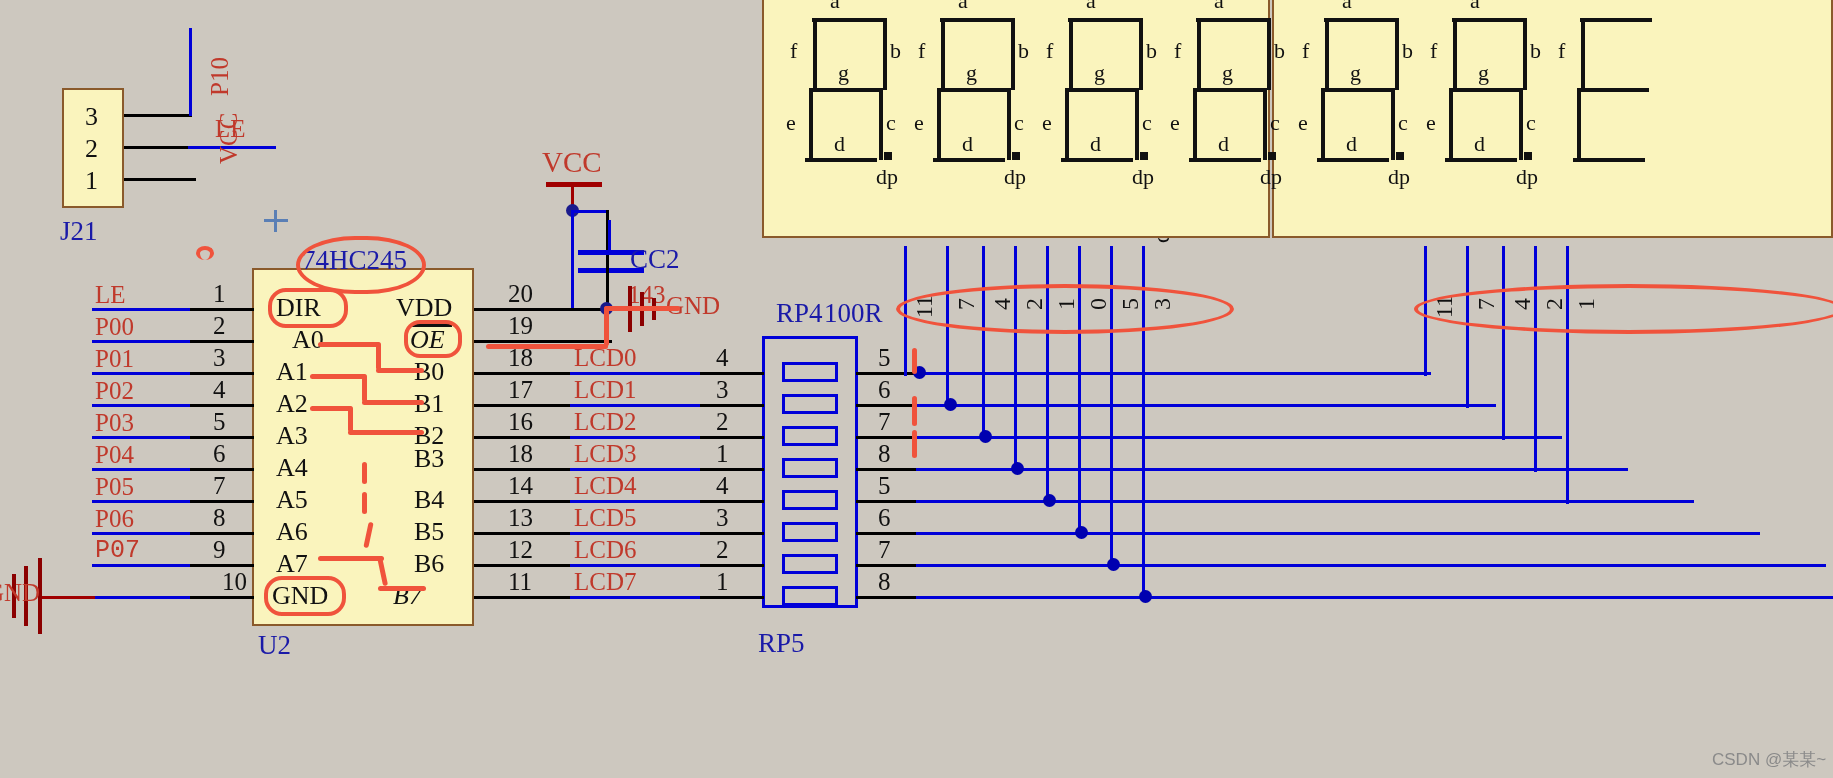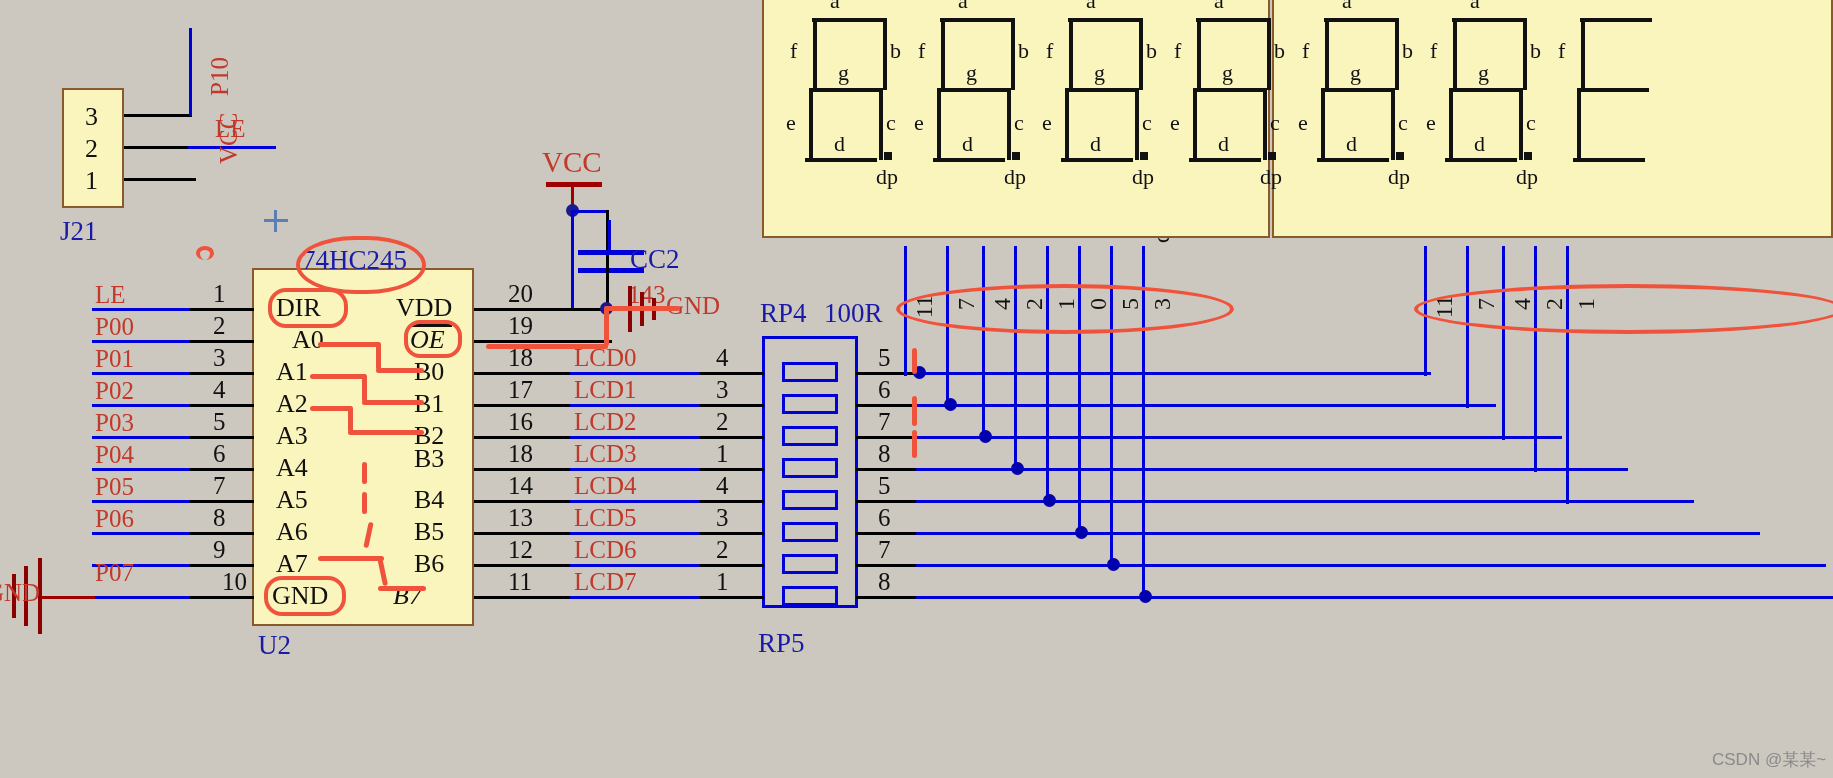--- a/index.html
+++ b/index.html
@@ -143,21 +143,21 @@
   <div class="lbl netname" style="left:95px;top:474px;">P05</div>
   <div class="lbl pinnum" style="left:213px;top:473px;">7</div>
 
   <div class="wireB" style="left:92px;top:532px;width:100px;"></div>
   <div class="wireK" style="left:190px;top:532px;width:64px;"></div>
   <div class="lbl netname" style="left:95px;top:506px;">P06</div>
   <div class="lbl pinnum" style="left:213px;top:505px;">8</div>
 
   <div class="wireB" style="left:92px;top:564px;width:100px;"></div>
   <div class="wireK" style="left:190px;top:564px;width:64px;"></div>
-  <div class="lbl netname" style="left:95px;top:560px;">P07</div>
+  <div class="lbl netname" style="left:95px;top:538px;font-family:Liberation Mono, monospace;">P07</div>
   <div class="lbl pinnum" style="left:213px;top:537px;">9</div>
 
   <div class="wireB" style="left:92px;top:596px;width:100px;"></div>
   <div class="wireK" style="left:190px;top:596px;width:64px;"></div>
   <div class="lbl pinnum" style="left:205px;top:569px;margin-left:17px;">10</div>
 
   <div class="wireR" style="left:40px;top:596px;width:55px;"></div>
   <div class="gndbar" style="left:38px;top:558px;width:4px;height:76px;"></div>
   <div class="gndbar" style="left:24px;top:566px;width:4px;height:60px;"></div>
   <div class="gndbar" style="left:12px;top:574px;width:4px;height:44px;"></div>
@@ -223,21 +223,21 @@
   <div class="wireK" style="left:474px;top:564px;width:98px;"></div>
   <div class="wireB" style="left:570px;top:564px;width:130px;"></div>
   <div class="lbl pinnum" style="left:508px;top:537px;">12</div>
   <div class="lbl netname" style="left:574px;top:537px;">LCD6</div>
 
   <div class="wireK" style="left:474px;top:596px;width:98px;"></div>
   <div class="wireB" style="left:570px;top:596px;width:130px;"></div>
   <div class="lbl pinnum" style="left:508px;top:569px;">11</div>
   <div class="lbl netname" style="left:574px;top:569px;">LCD7</div>
 
-  <div class="lbl desig" style="left:760px;top:300px;font-family:Liberation Serif, serif;">RP4</div>
+  <div class="lbl desig" style="left:776px;top:300px;font-family:Liberation Serif, serif;">RP4</div>
   <div class="lbl desig" style="left:824px;top:300px;">100R</div>
   <div class="lbl desig" style="left:758px;top:630px;">RP5</div>
 
   <div class="rpack" style="left:762px;top:336px;width:96px;height:272px;"></div>
 
   <div class="rbody" style="left:782px;top:362px;width:56px;height:20px;"></div>
   <div class="wireK" style="left:700px;top:372px;width:64px;"></div>
   <div class="wireK" style="left:856px;top:372px;width:62px;"></div>
   <div class="lbl pinnum" style="left:716px;top:345px;">4</div>
   <div class="lbl pinnum" style="left:878px;top:345px;">5</div>

